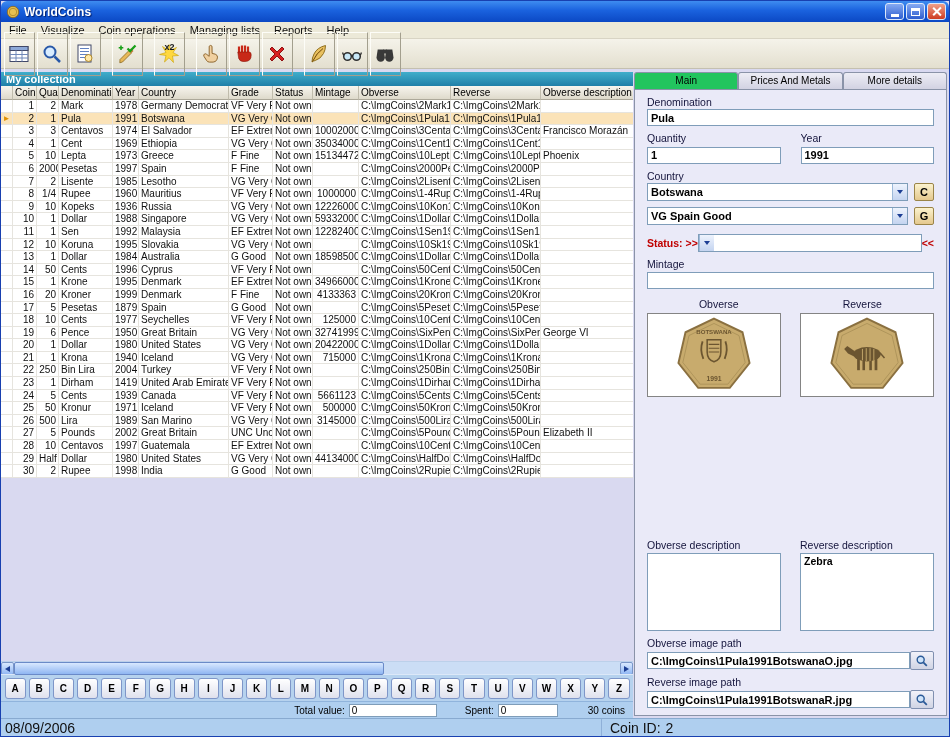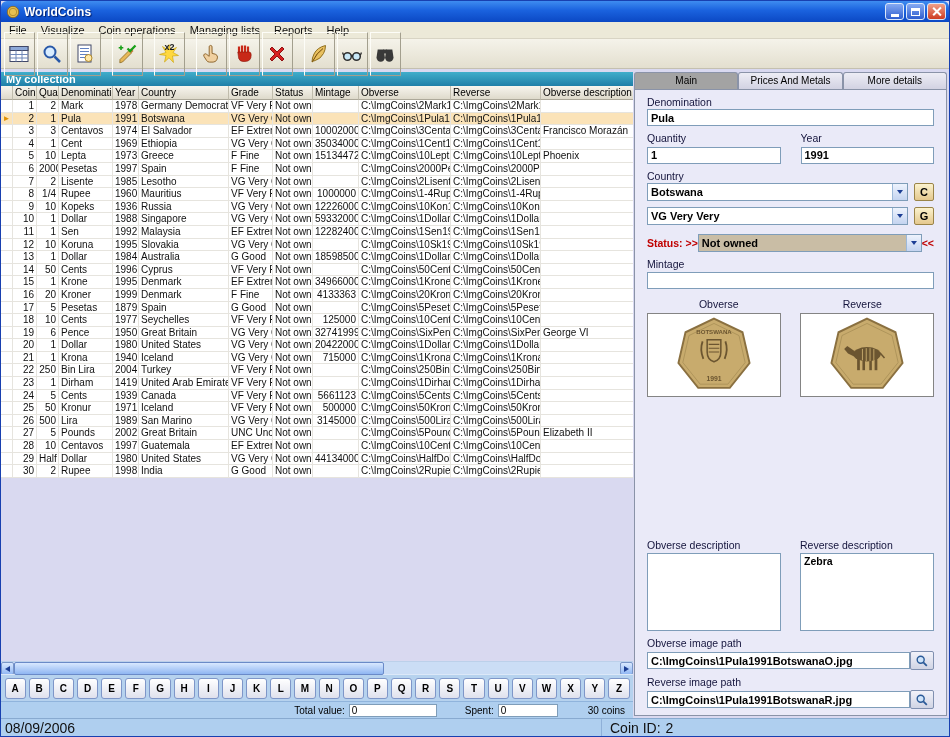--- a/index.html
+++ b/index.html
@@ -65,21 +65,21 @@
   .totals { height:17px; flex:none; background:#AFCFEF; display:flex; align-items:center; justify-content:flex-end; font-size:10px; gap:4px; padding:0 8px; border-top:1px solid #90B4DC; }
   .tot-input { width:88px; height:13px; background:#fff; border:1px solid #7F9DB9; font-size:10px; padding:0 2px; font-family:inherit; }
   .tot-input.spent { width:60px; }
   .coins-count { margin-left:26px; }
   .sp-label { margin-left:24px; }
 
   
   .right-col { flex:1; display:flex; flex-direction:column; padding:3px 2px 2px 1px; background:#D9D9F0; min-height:0; }
   .tabs { display:flex; height:17px; flex:none; }
   .tab { flex:1; text-align:center; font-size:10px; line-height:16px; background:linear-gradient(180deg,#EDEDF5,#D2D2E2); border:1px solid #8A93A8; border-bottom:none; border-radius:3px 3px 0 0; overflow:hidden; white-space:nowrap; }
-  .tab.active { background:#a3a3a3; position:relative; z-index:2; }
+  .tab.active { background:#22c55e; position:relative; z-index:2; }
   .panelbox { flex:1; border:1px solid #8A93A8; background:#EAEAF8; padding:6px 12px; display:flex; flex-direction:column; min-height:0; }
   .flabel { font-size:10.5px; color:#14143C; height:13px; line-height:13px; overflow:hidden; white-space:nowrap; }
   .txt { height:17px; border:1px solid #7F9DB9; background:#fff; font-size:11px; font-weight:bold; padding:0 3px; width:100%; font-family:inherit; color:#000; }
   .fgroup { margin-top:6px; }
   .row2 { display:flex; gap:20px; } .half { flex:1; }
   .combo-row { display:flex; align-items:center; }
   .combo { display:flex; height:18px; border:1px solid #7F9DB9; background:#fff; flex:1; min-width:0; }
   .combo-val { flex:1; font-size:11px; font-weight:bold; line-height:16px; padding:0 3px; overflow:hidden; white-space:nowrap; }
   .combo-btn { width:15px; flex:none; background:linear-gradient(180deg,#EEF3FD,#C4D4F0); border-left:1px solid #9DB9D9; display:flex; align-items:center; justify-content:center; }
   .combo-arrow { width:0; height:0; border-left:3.5px solid transparent; border-right:3.5px solid transparent; border-top:4.5px solid #1C3E94; }
@@ -759,33 +759,32 @@
                   <span class="combo-arrow"></span>
                 </span>
             </div>
             <button class="mini-btn">C</button>
           </div>
         </div>
 
         <div class="fgroup">
           <div class="combo-row">
             <div class="combo">
-              <span class="combo-val">VG Very Very</span>
+              <span class="combo-val">VG Spain Good</span>
               <span class="combo-btn">
                   <span class="combo-arrow"></span>
                 </span>
             </div>
             <button class="mini-btn">G</button>
           </div>
         </div>
 
         <div class="status-row">
           <span class="red">Status: &gt;&gt;</span>
           <div class="combo status-combo">
-            <span class="combo-val">Not owned</span>
             <span class="combo-btn">
                 <span class="combo-arrow"></span>
               </span>
           </div>
           <span class="red">&lt;&lt;</span>
         </div>
 
         <div class="fgroup">
           <div class="flabel">Mintage</div>
           <input class="txt" value="" style="">

